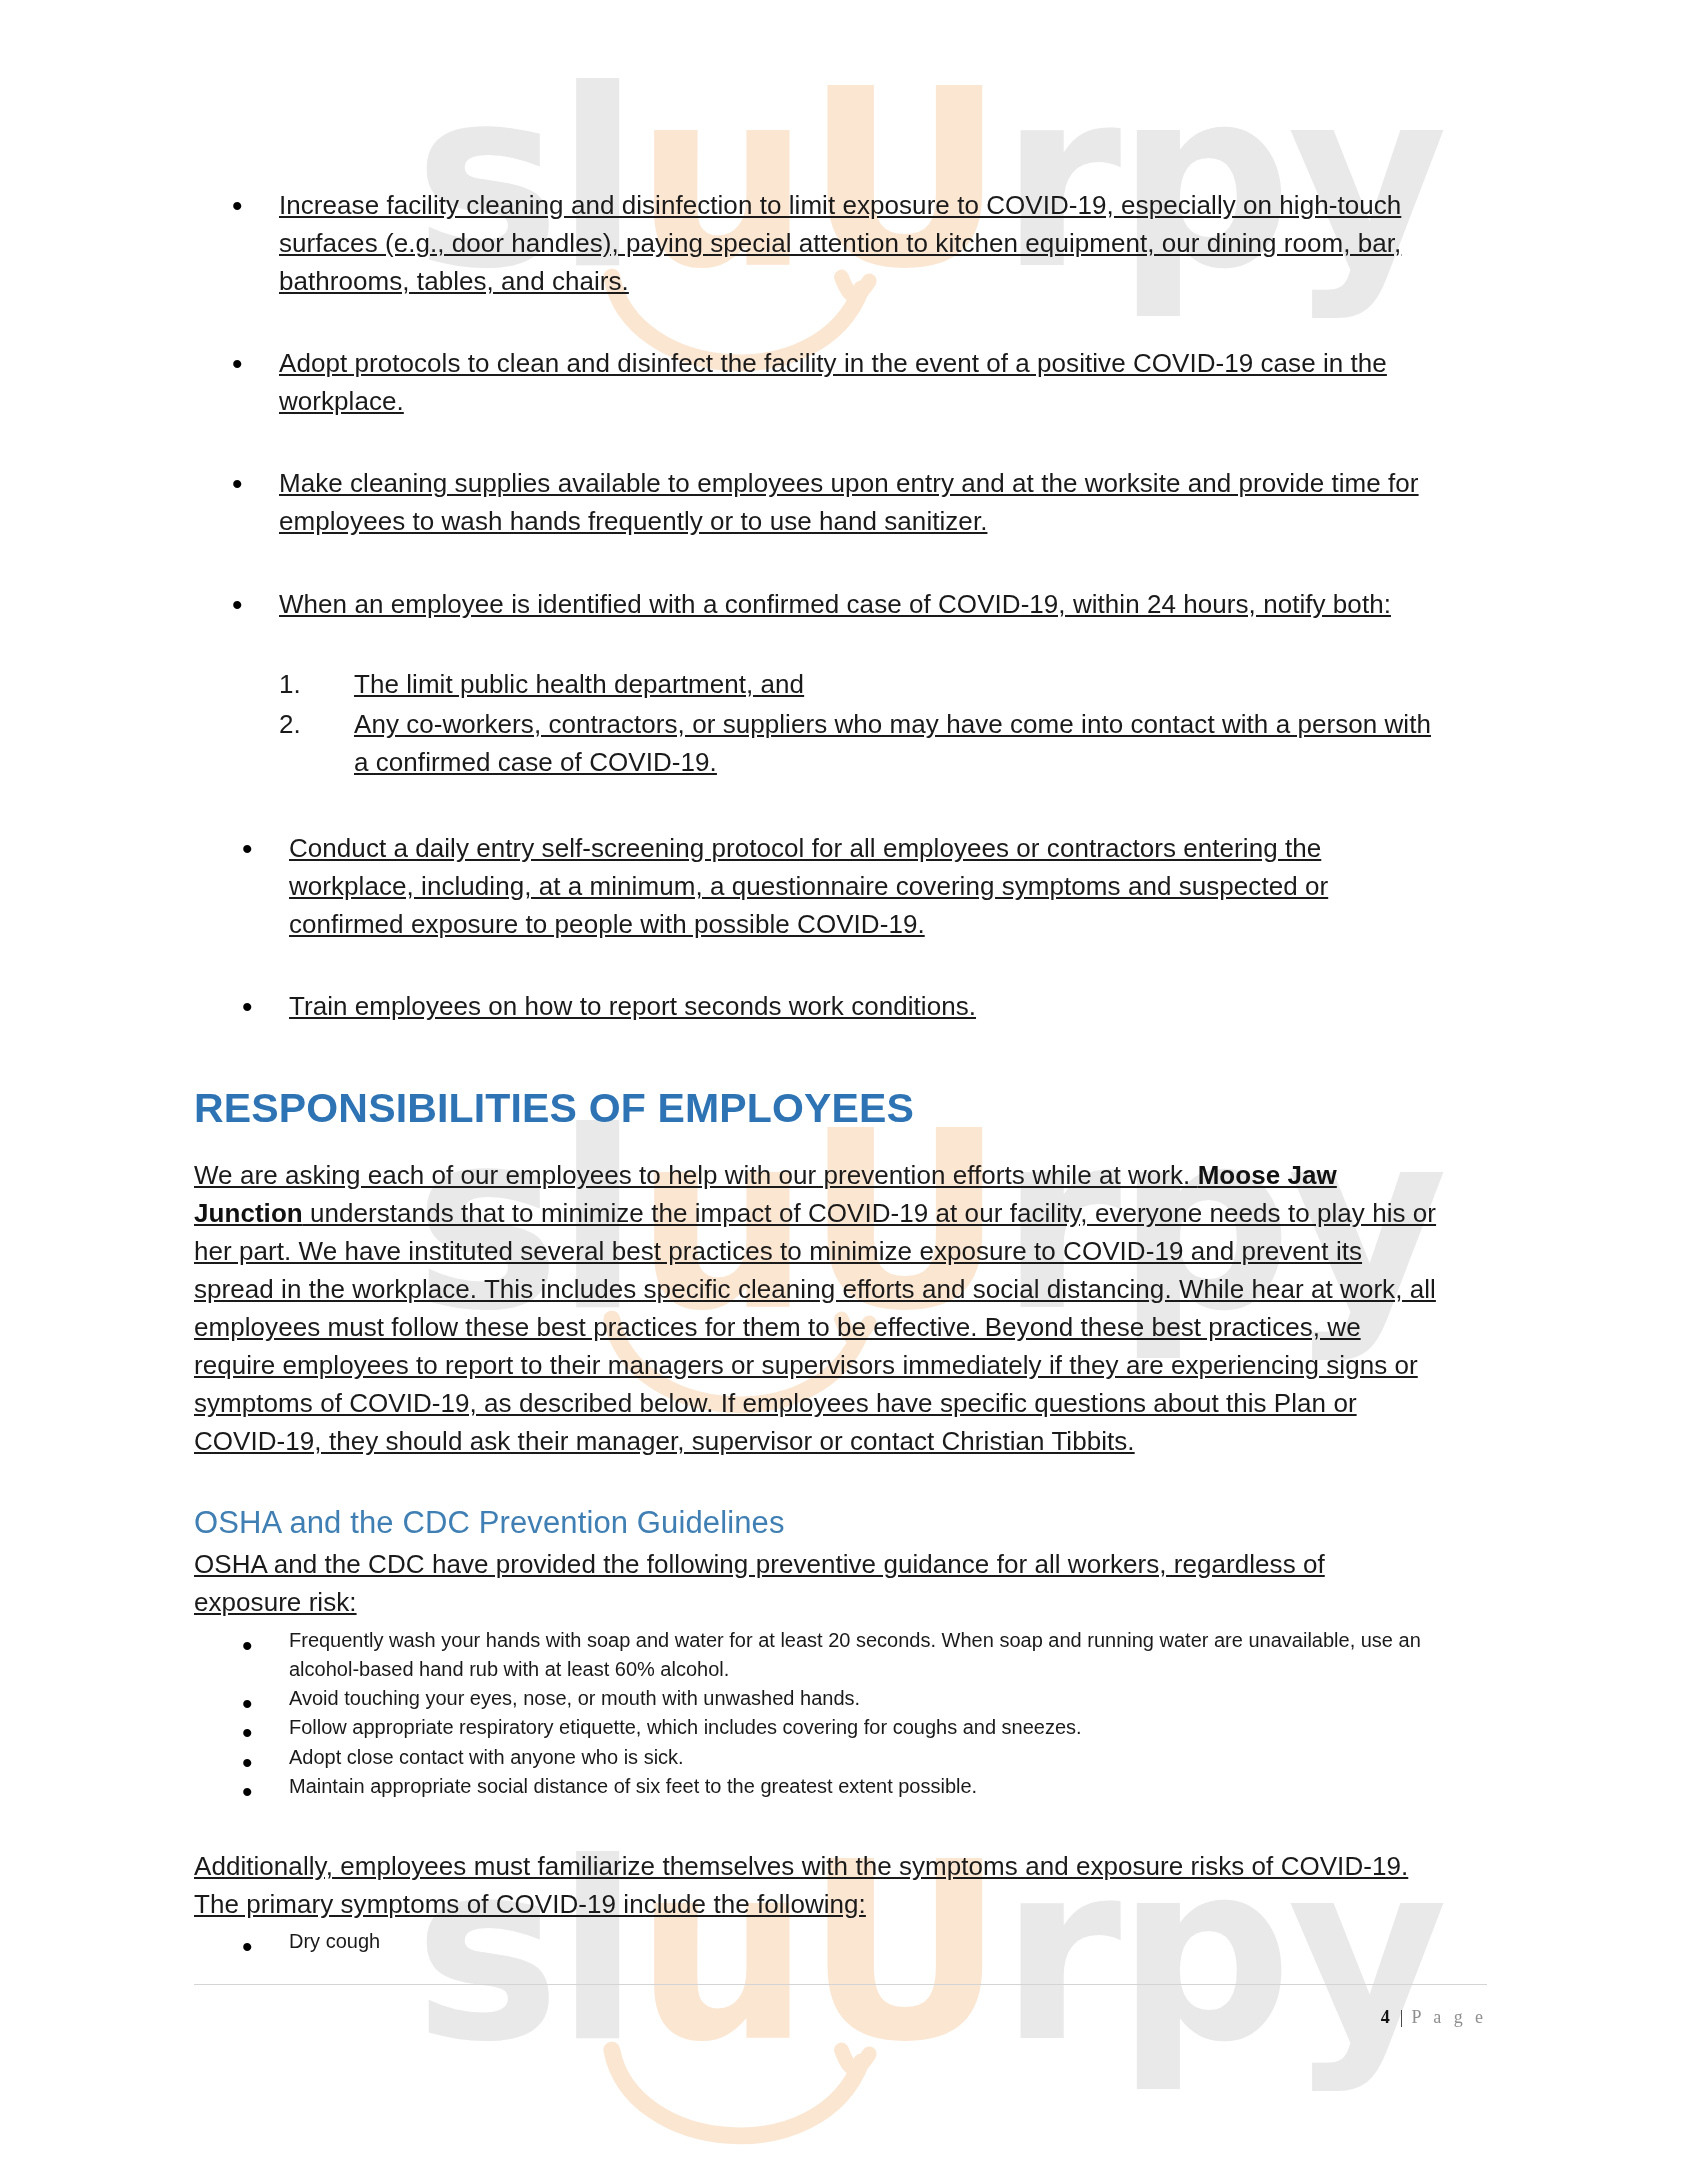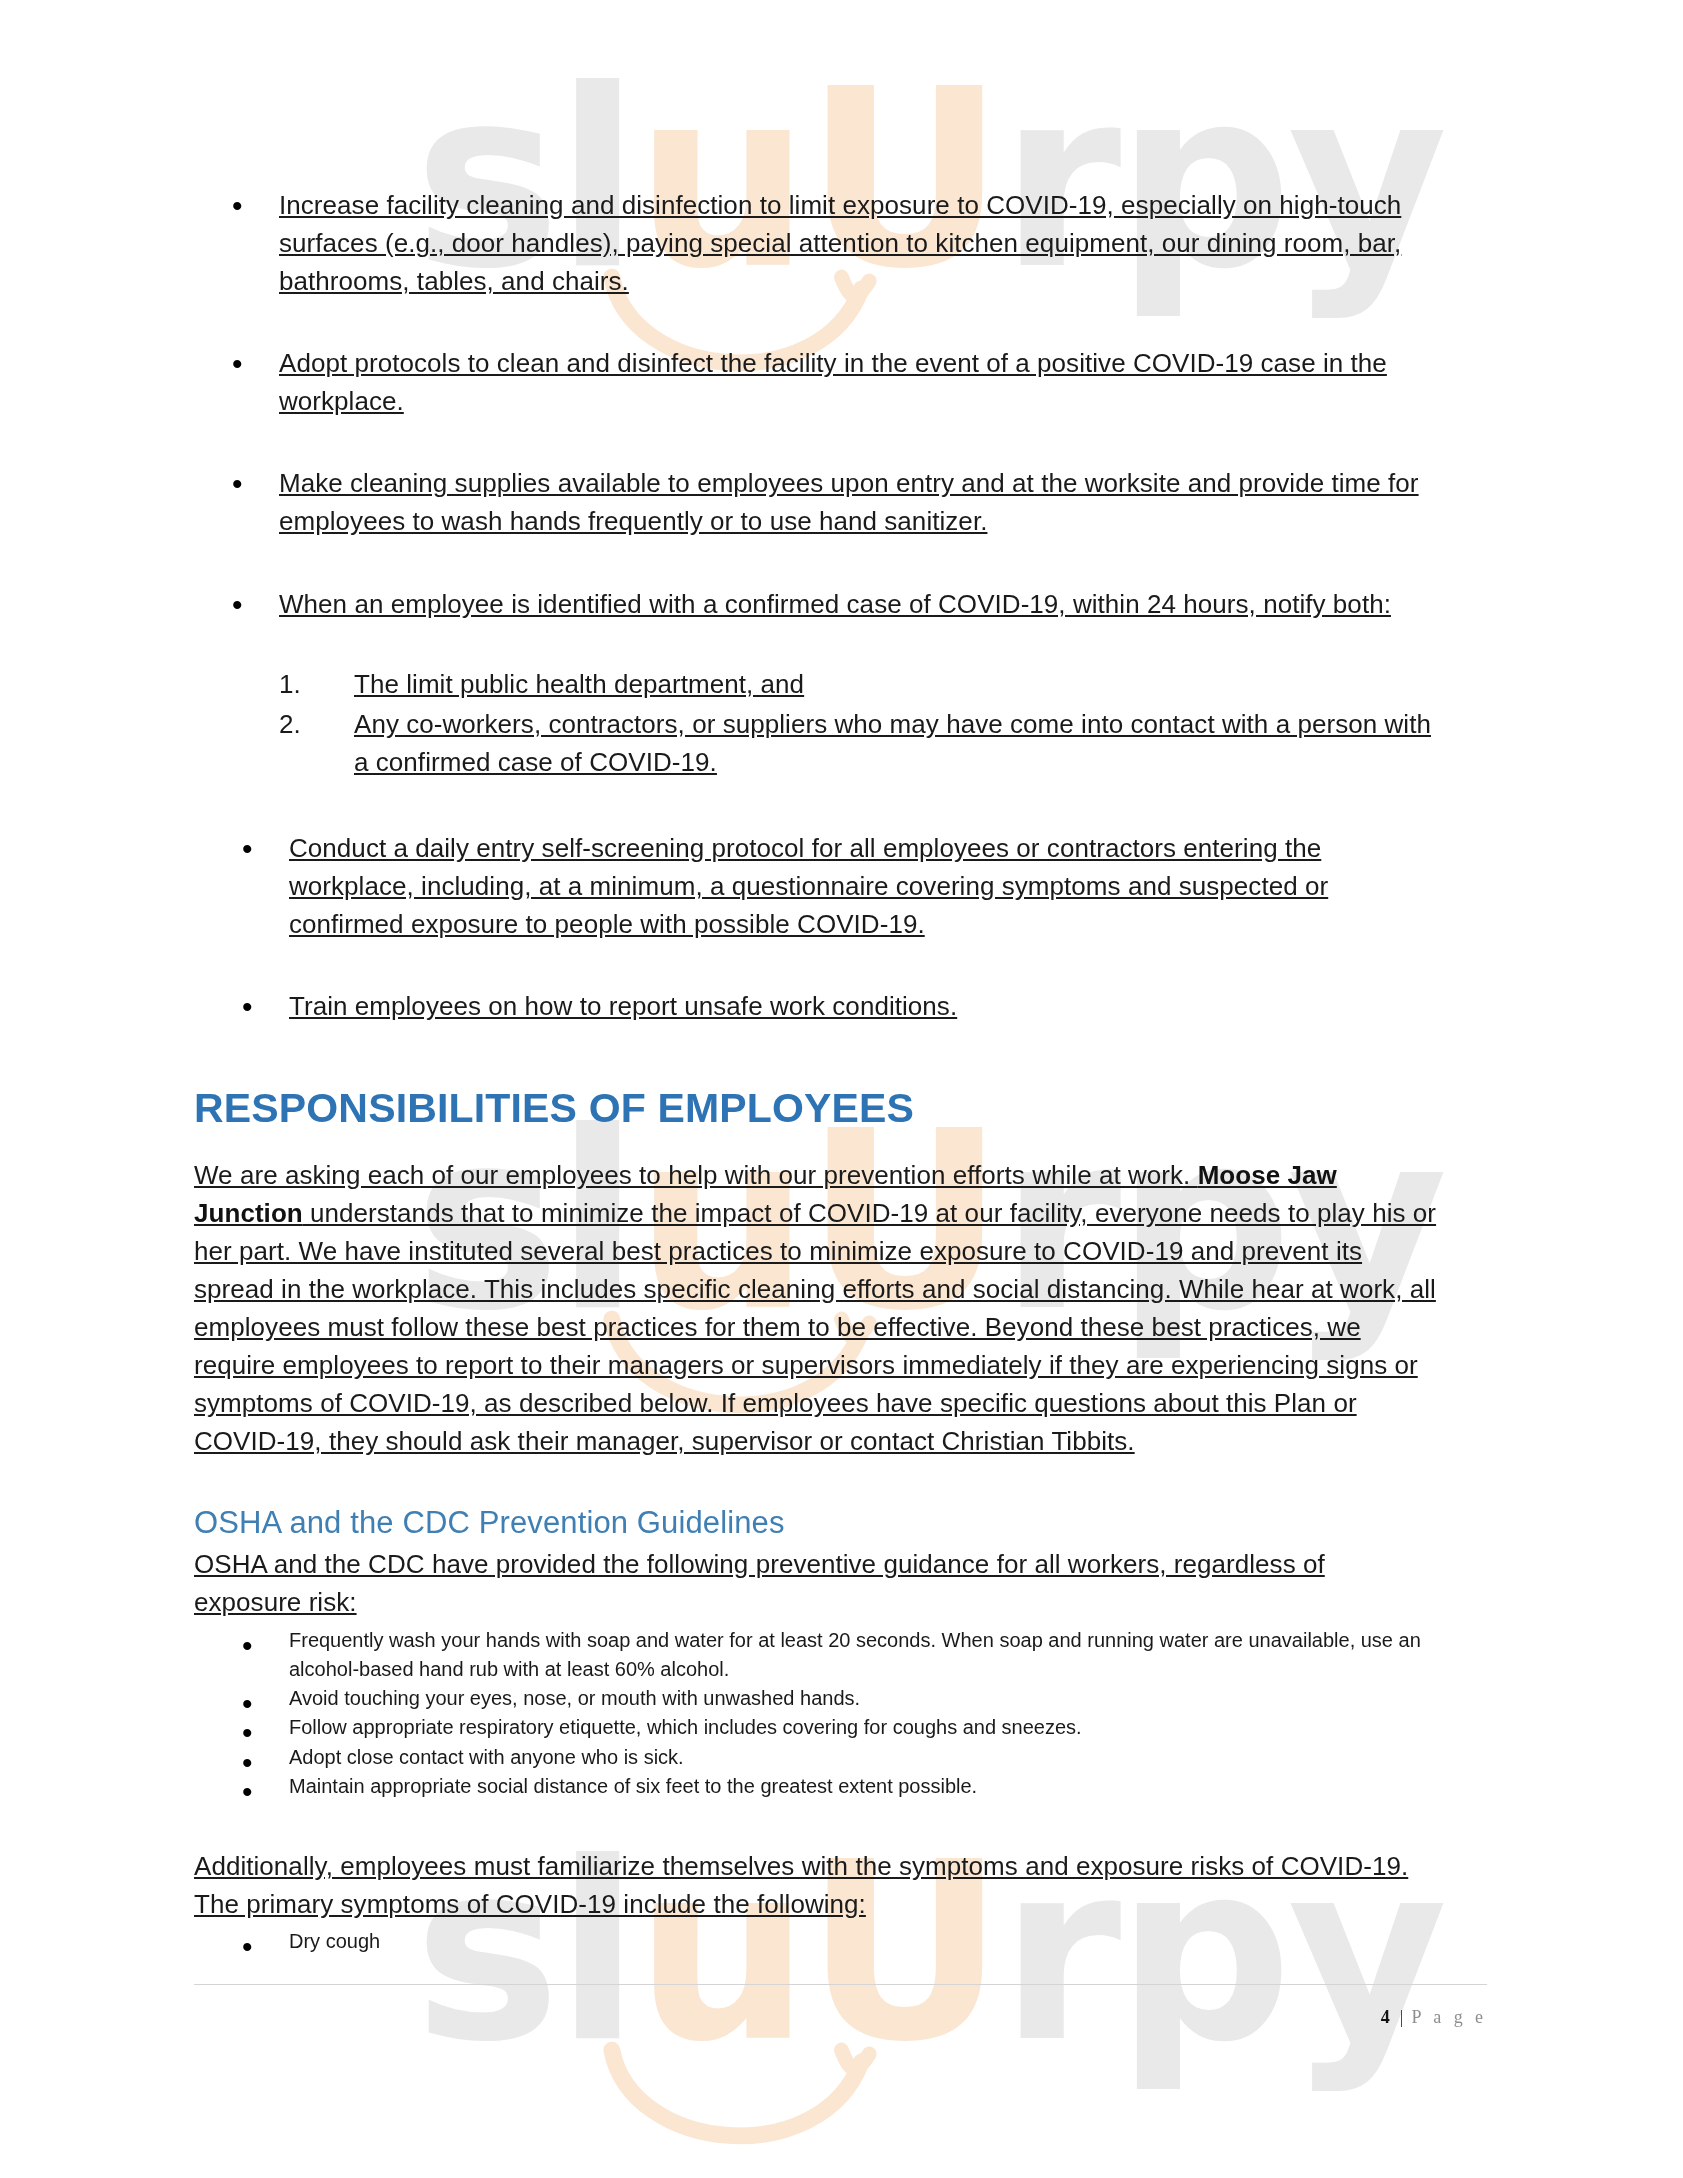--- a/index.html
+++ b/index.html
@@ -258,21 +258,21 @@
       </li>
     </ul>
 
     <div class="gap-md"></div>
 
     <ul class="bullets">
       <li class="indented">
         <span>Conduct a daily entry self-screening protocol for all employees or contractors entering the workplace, including, at a minimum, a questionnaire covering symptoms and suspected or confirmed exposure to people with possible COVID-19.</span>
       </li>
       <li class="indented tight">
-        <span>Train employees on how to report unsafe work conditions.</span>
+        <span>Train employees on how to report seconds work conditions.</span>
       </li>
     </ul>
 
     <h1 class="h-major">RESPONSIBILITIES OF EMPLOYEES</h1>
 
     <p class="para body-block"><span>We are asking each of our employees to help with our prevention efforts while at work. </span><span class="bold">Moose Jaw Junction</span><span> understands that to minimize the impact of COVID-19 at our facility, everyone needs to play his or her part. We have instituted several best practices to minimize exposure to COVID-19 and prevent its spread in the workplace.  This includes specific cleaning efforts and social distancing. While hear at work, all employees must follow these best practices for them to be effective. Beyond these best practices, we require employees to report to their managers or supervisors immediately if they are experiencing signs or symptoms of COVID-19, as described below. If employees have specific questions about this Plan or COVID-19, they should ask their manager, supervisor or contact Christian Tibbits.</span></p>
 
     <h2 class="h-minor">OSHA and the CDC Prevention Guidelines</h2>
 
     <p class="para">OSHA and the CDC have provided the following preventive guidance for all workers, regardless of exposure risk:</p>

